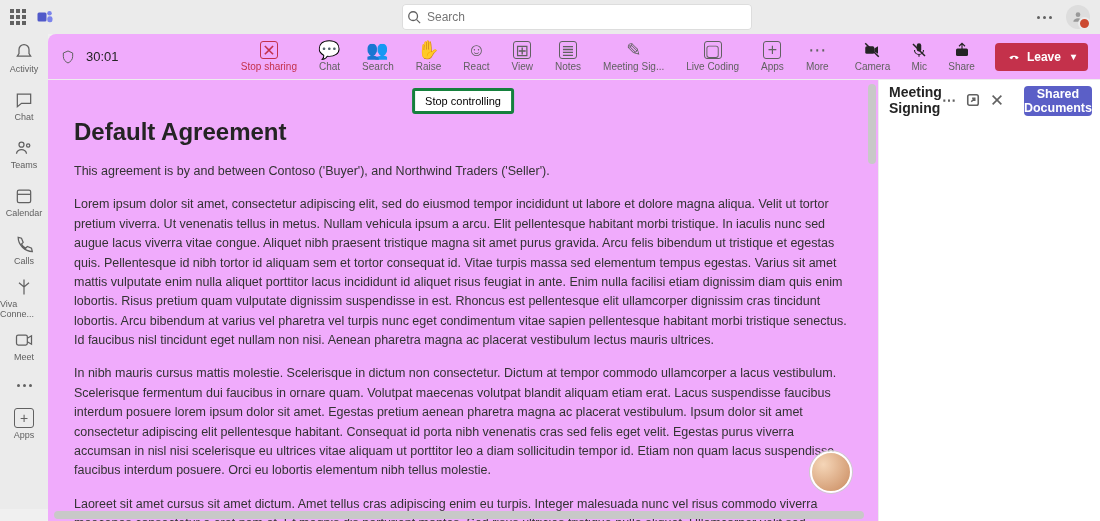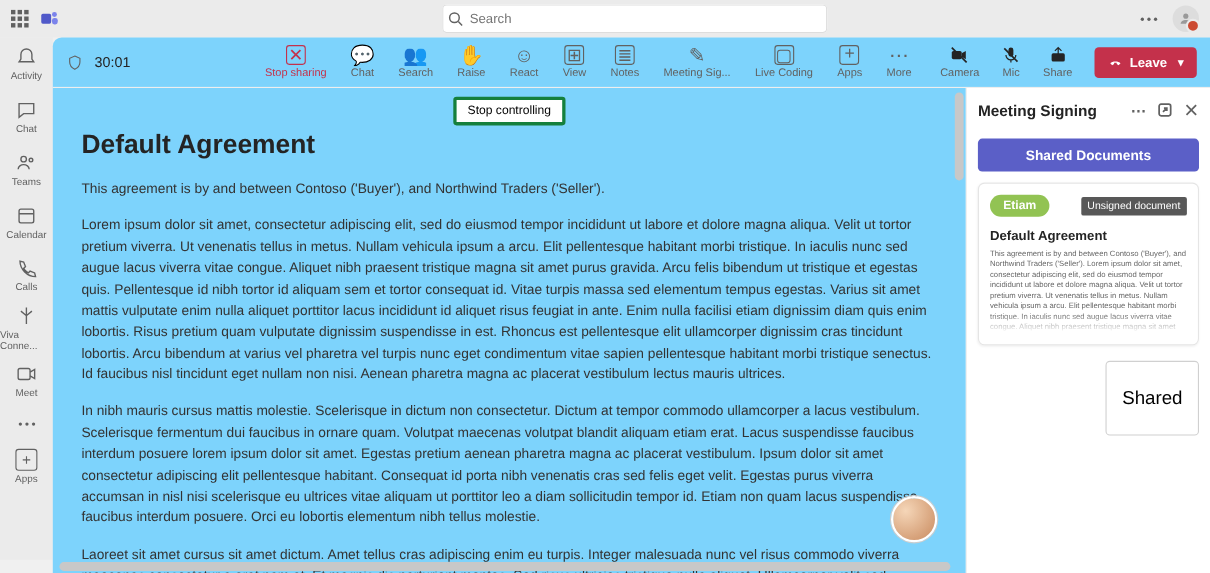--- a/index.html
+++ b/index.html
@@ -19,21 +19,21 @@
 .avatar-sm { width: 24px; height: 24px; border-radius: 50%; background: #ddd; position: relative; display: flex; align-items: center; justify-content: center; }
 .avatar-sm::after { content: ""; position: absolute; bottom: -1px; right: -1px; width: 9px; height: 9px; background: #cc4a31; border: 2px solid #ebebeb; border-radius: 50%; }
 
 
 .leftrail { position: absolute; top: 34px; left: 0; width: 48px; bottom: 12px; background: #ebebeb; }
 .rail-item { height: 48px; display: flex; flex-direction: column; align-items: center; justify-content: center; gap: 2px; font-size: 9px; color: #616161; cursor: pointer; }
 .rail-item svg, .rail-item .icon-box { width: 20px; height: 20px; fill: none; stroke: #616161; stroke-width: 1.5; }
 .rail-item .icon-box { border: 1.5px solid #616161; border-radius: 3px; }
 
 
-.main { position: absolute; top: 34px; left: 48px; right: 0; bottom: 0; background: #7dd3fc; border-radius: 8px 0 0 0; display: flex; flex-direction: column; }
+.main { position: absolute; top: 34px; left: 48px; right: 0; bottom: 0; background: #f0abfc; border-radius: 8px 0 0 0; display: flex; flex-direction: column; }
 
 
 .mtb { height: 46px; border-bottom: 1px solid #eee; display: flex; align-items: center; padding: 0 12px; }
 .shield-wrap { display: flex; align-items: center; gap: 10px; margin-right: auto; }
 .shield-wrap svg { width: 16px; height: 16px; fill: none; stroke: #616161; stroke-width: 1.5; }
 .timer { font-size: 13px; color: #242424; }
 .mtb-items { display: flex; gap: 22px; }
 .mtb-item { display: flex; flex-direction: column; align-items: center; gap: 2px; font-size: 10px; color: #616161; cursor: pointer; }
 .mtb-item.stop { color: #c4314b; }
 .mtb-item .mtb-ico { width: 18px; height: 18px; display: flex; align-items: center; justify-content: center; font-size: 16px; border: 1.5px solid currentColor; border-radius: 3px; }
@@ -49,21 +49,21 @@
 .doc-pane { flex: 1; position: relative; overflow: hidden; }
 .stop-ctrl { position: absolute; top: 8px; left: 50%; transform: translateX(-50%); background: #fff; border: 3px solid #15803d; border-radius: 3px; padding: 4px 10px; font-size: 11px; cursor: pointer; z-index: 2; }
 .doc-body { position: absolute; inset: 0; padding: 38px 26px 10px 26px; overflow: hidden; }
 .doc-body h1 { font-size: 24px; font-weight: 700; margin-bottom: 16px; }
 .doc-body p { font-size: 12.5px; line-height: 1.55; color: #333; margin-bottom: 14px; }
 .scroll-v { position: absolute; top: 4px; right: 2px; width: 8px; height: 80px; background: #c8c8c8; border-radius: 4px; }
 .scroll-h { position: absolute; bottom: 2px; left: 6px; right: 14px; height: 8px; background: #c8c8c8; border-radius: 4px; }
 .participant { position: absolute; bottom: 28px; right: 26px; width: 42px; height: 42px; border-radius: 50%; overflow: hidden; background: radial-gradient(circle at 30% 30%, #f5d6b8, #c98a5e); border: 2px solid #fff; box-shadow: 0 0 0 1px #ccc; }
 
 
-.panel { width: 222px; border-left: 1px solid #eee; display: flex; flex-direction: column; background: #fff; }
+.panel { width: 222px; border-left: 1px solid #eee; display: flex; flex-direction: row; background: #fff; }
 .panel-head { height: 40px; display: flex; align-items: center; padding: 0 10px; font-size: 14px; font-weight: 600; }
 .panel-head-actions { margin-left: auto; display: flex; align-items: center; gap: 10px; cursor: pointer; }
 .panel-head-actions svg { width: 14px; height: 14px; stroke: #616161; fill: none; stroke-width: 1.8; }
 .btn-create { margin: 6px 10px; height: 30px; background: #5b5fc7; color: #fff; border: none; border-radius: 4px; font-size: 12.5px; font-weight: 600; cursor: pointer; }
 .alert-success { margin: 0 10px 8px; height: 26px; background: #e7f8e8; border: 1px solid #9fe0a4; border-left: 3px solid #13a10e; display: flex; align-items: center; padding: 0 8px; font-size: 11px; gap: 6px; border-radius: 3px; }
 .alert-success .ok { color: #0e700e; font-weight: 600; }
 .alert-success .msg { color: #444; }
 .card { margin: 4px 10px; border: 1px solid #e5e5e5; border-radius: 6px; box-shadow: 0 1px 2px rgba(0,0,0,.05); padding: 10px; font-size: 10px; }
 .card-row1 { display: flex; justify-content: space-between; align-items: center; margin-bottom: 10px; }
 .badge-active { background: #92c353; color: #fff; border-radius: 12px; padding: 4px 12px; font-size: 11px; font-weight: 600; }

